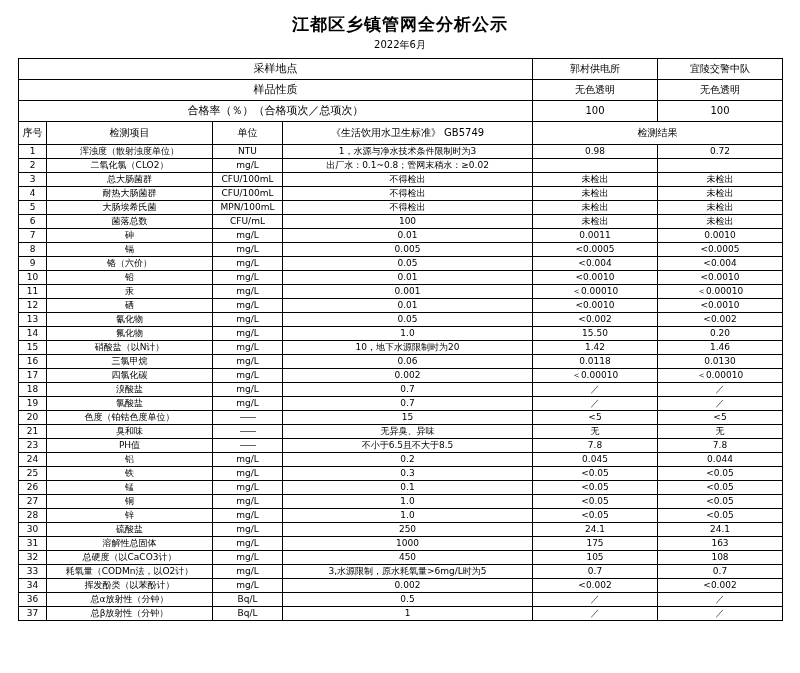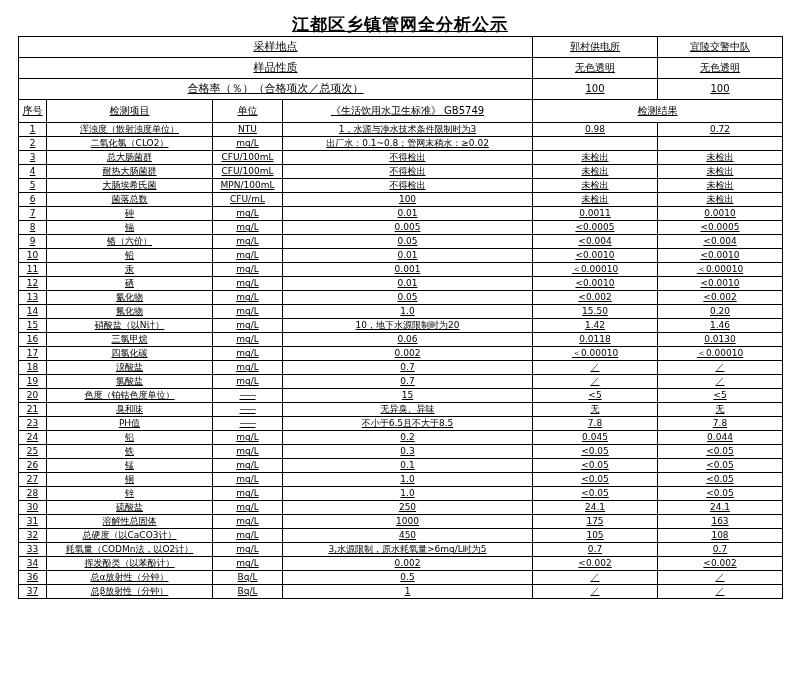--- a/index.html
+++ b/index.html
@@ -13,21 +13,20 @@
     font-family: "DejaVu Sans", "Liberation Sans", sans-serif;
     color: #000;
     overflow: hidden;
   }
   .page {
     width: 800px;
     height: 673px;
     position: relative;
     box-sizing: border-box;
     padding: 0 18px;
-    text-decoration: underline;
   }
   .doc-title {
     text-align: center;
     font-size: 17px;
     font-weight: bold;
     letter-spacing: 1px;
     padding-top: 12px;
     line-height: 24px;
   }
   .doc-subtitle {
@@ -93,20 +92,21 @@
   .dash {
     letter-spacing: -1px;
   }
 </style>
 </head>
 <body>
 
 <div class="page">
 
   <div class="doc-title">江都区乡镇管网全分析公示</div>
+  <div class="doc-subtitle">2022年6月</div>
 
   <table class="main">
     <colgroup>
       <col class="col-seq">
       <col class="col-item">
       <col class="col-unit">
       <col class="col-std">
       <col class="col-res">
       <col class="col-res">
     </colgroup>

